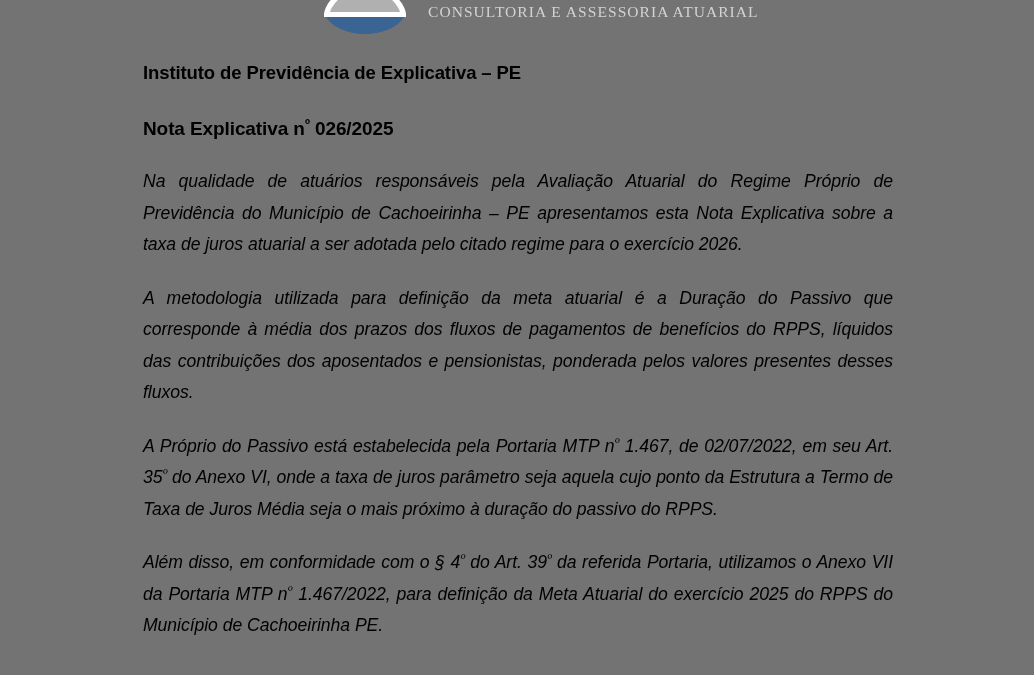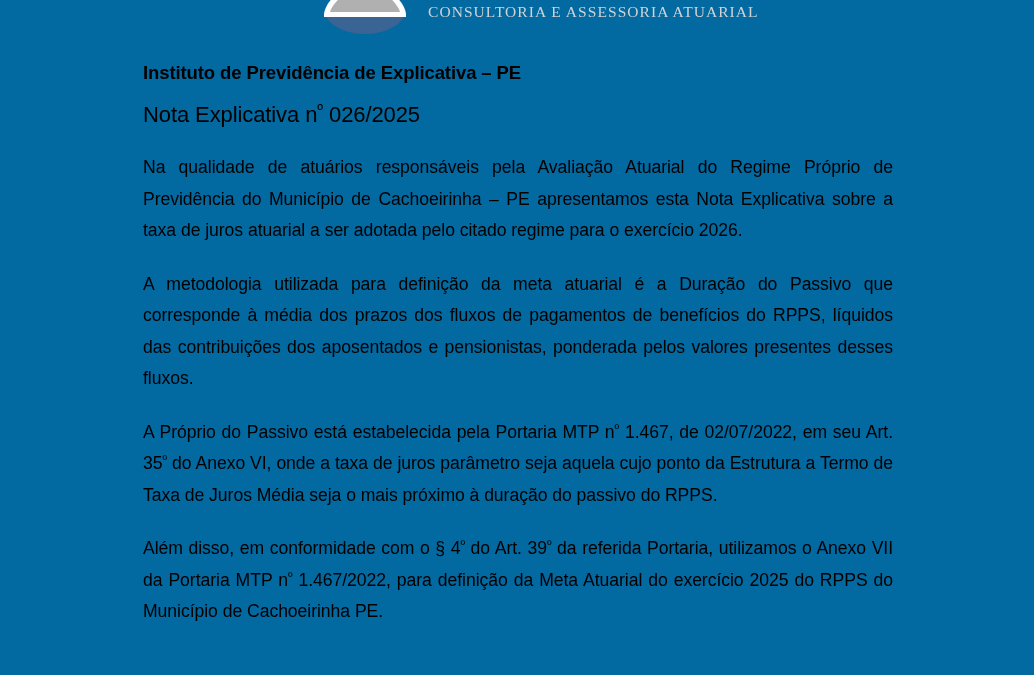--- a/index.html
+++ b/index.html
@@ -14,21 +14,21 @@
     font-family: "Liberation Sans", sans-serif;
     color: #000000;
     -webkit-font-smoothing: antialiased;
   }
 
   .page {
     position: relative;
     width: 1034px;
     height: 675px;
     overflow: hidden;
-    background: #0369a1;
+    background: #737373;
   }
 
   
   .letterhead {
     position: absolute;
     left: 0;
     top: 0;
     width: 1034px;
     height: 34px;
     overflow: hidden;
@@ -73,30 +73,31 @@
     font-weight: bold;
     line-height: 29px;
     letter-spacing: -0.1px;
   }
 
   .addressee div {
     white-space: nowrap;
   }
 
   .doc-title {
-    margin-top: 13px;
-    font-size: 22px;
-    font-weight: normal;
+    margin-top: 27px;
+    font-size: 19px;
+    font-weight: bold;
     line-height: 29px;
     letter-spacing: -0.1px;
     white-space: nowrap;
   }
 
   .body-block {
     margin-top: 23px;
+    font-style: italic;
   }
 
   p.para {
     margin: 0 0 22px 0;
     font-size: 17.6px;
     line-height: 31.5px;
     text-align: justify;
     text-justify: inter-word;
     letter-spacing: -0.05px;
     color: #000000;

